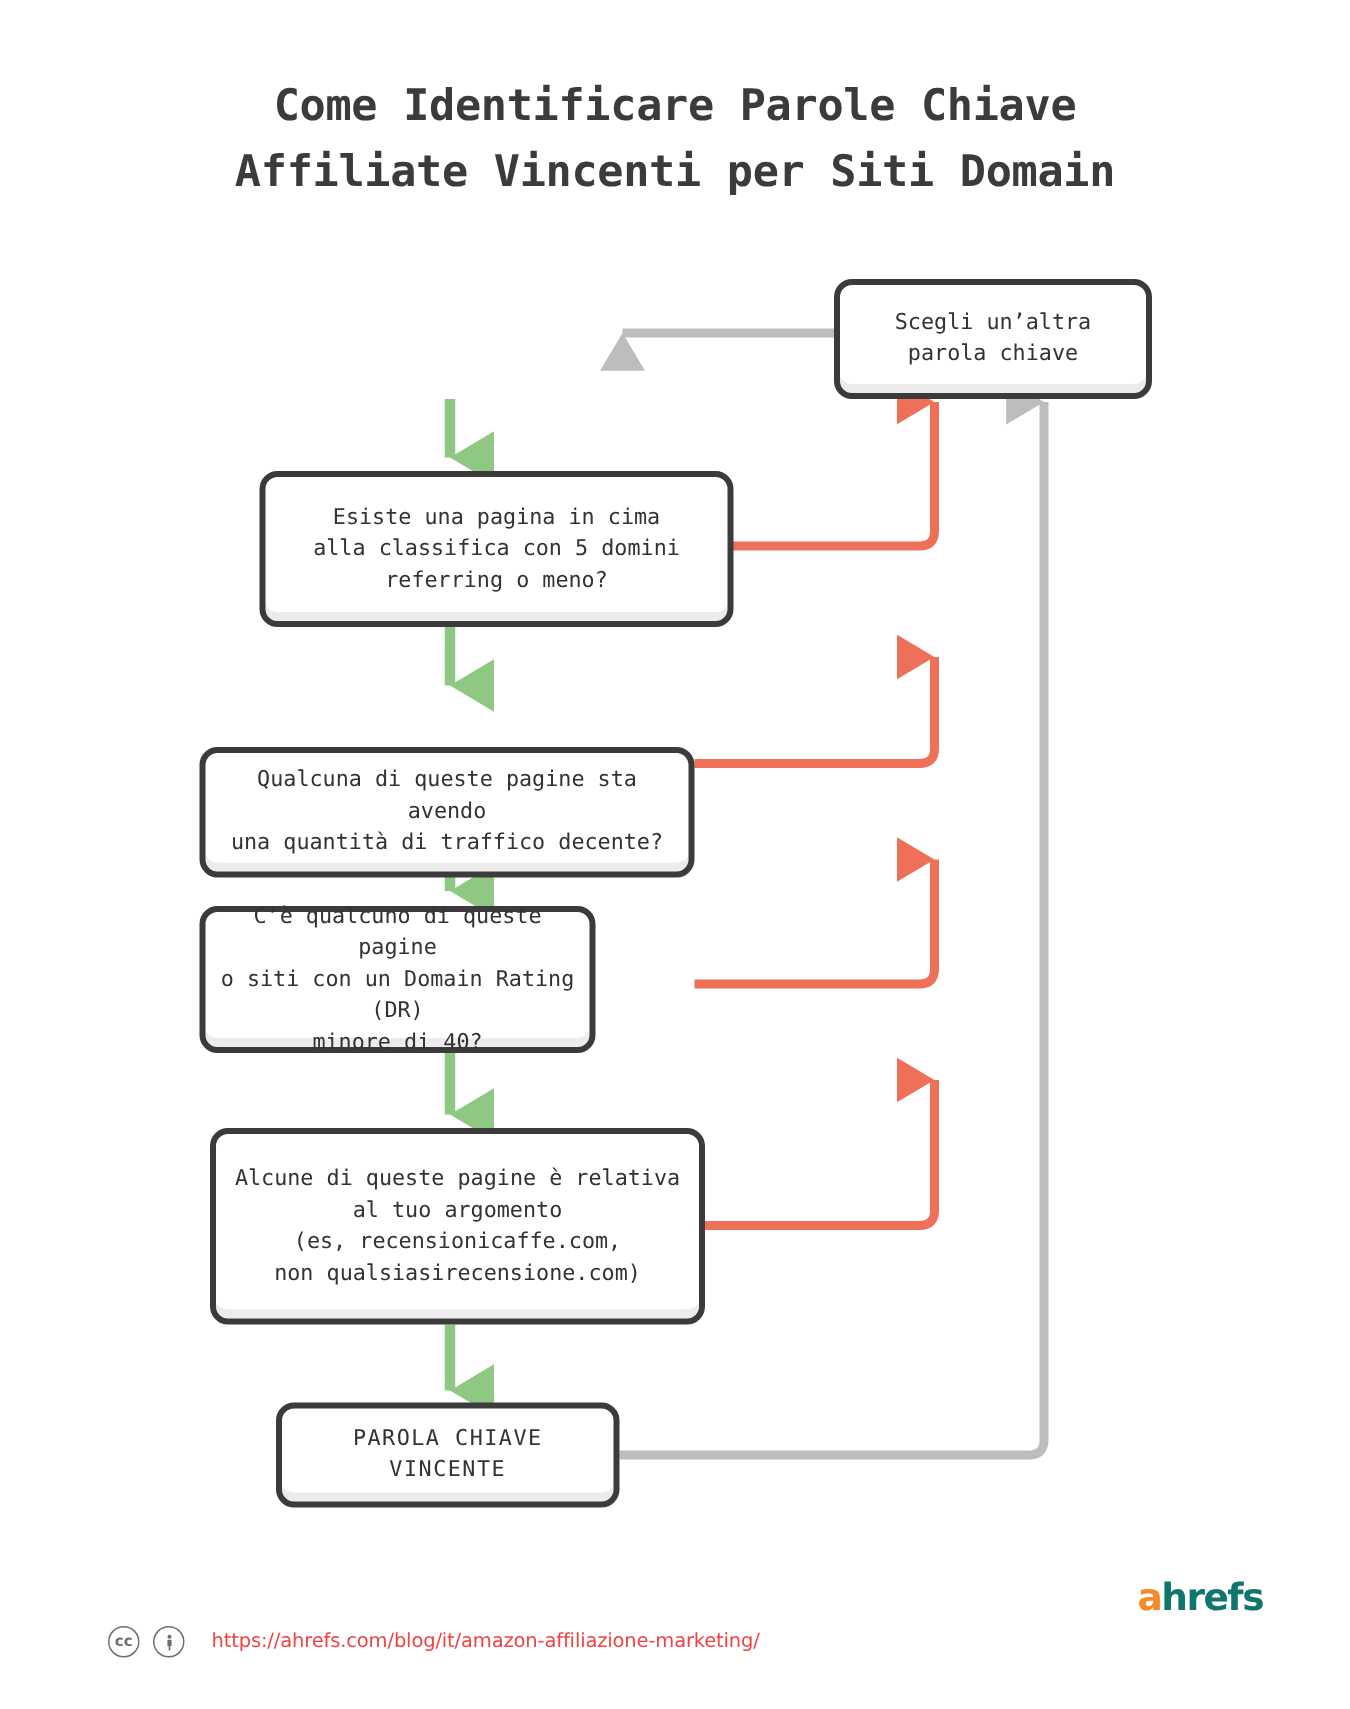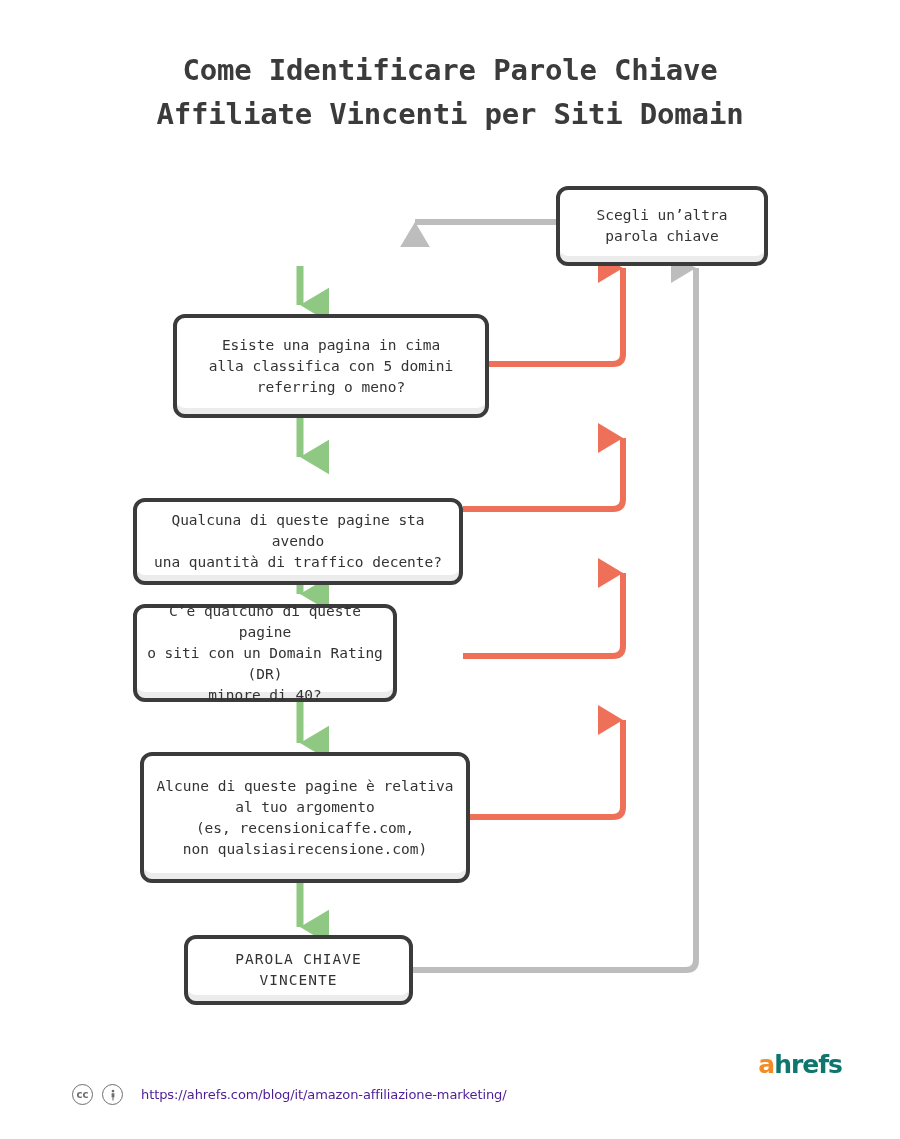--- a/index.html
+++ b/index.html
@@ -97,21 +97,21 @@
     font-size: 10px;
     font-weight: bold;
     color: #6e6e6e;
     line-height: 1;
     box-sizing: border-box;
   }
   .footer-url {
     margin-left: 9px;
     font-family: "DejaVu Sans", "Liberation Sans", sans-serif;
     font-size: 13px;
-    color: #4c1d95;
+    color: #ef4444;
     letter-spacing: -0.1px;
     text-align: right;
   }
 
   .brand {
     position: absolute;
     right: 58px;
     top: 1050px;
     font-family: "DejaVu Sans", "Liberation Sans", sans-serif;
     font-size: 25px;

